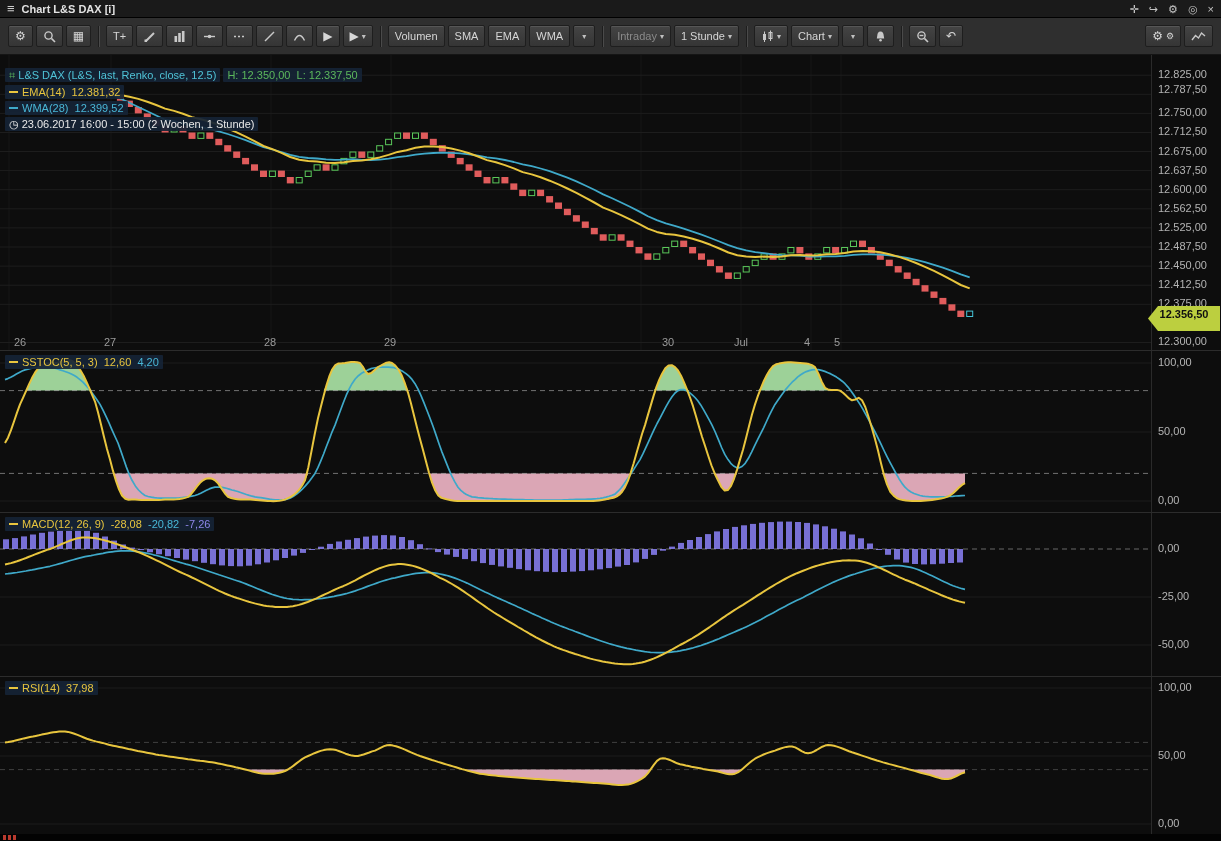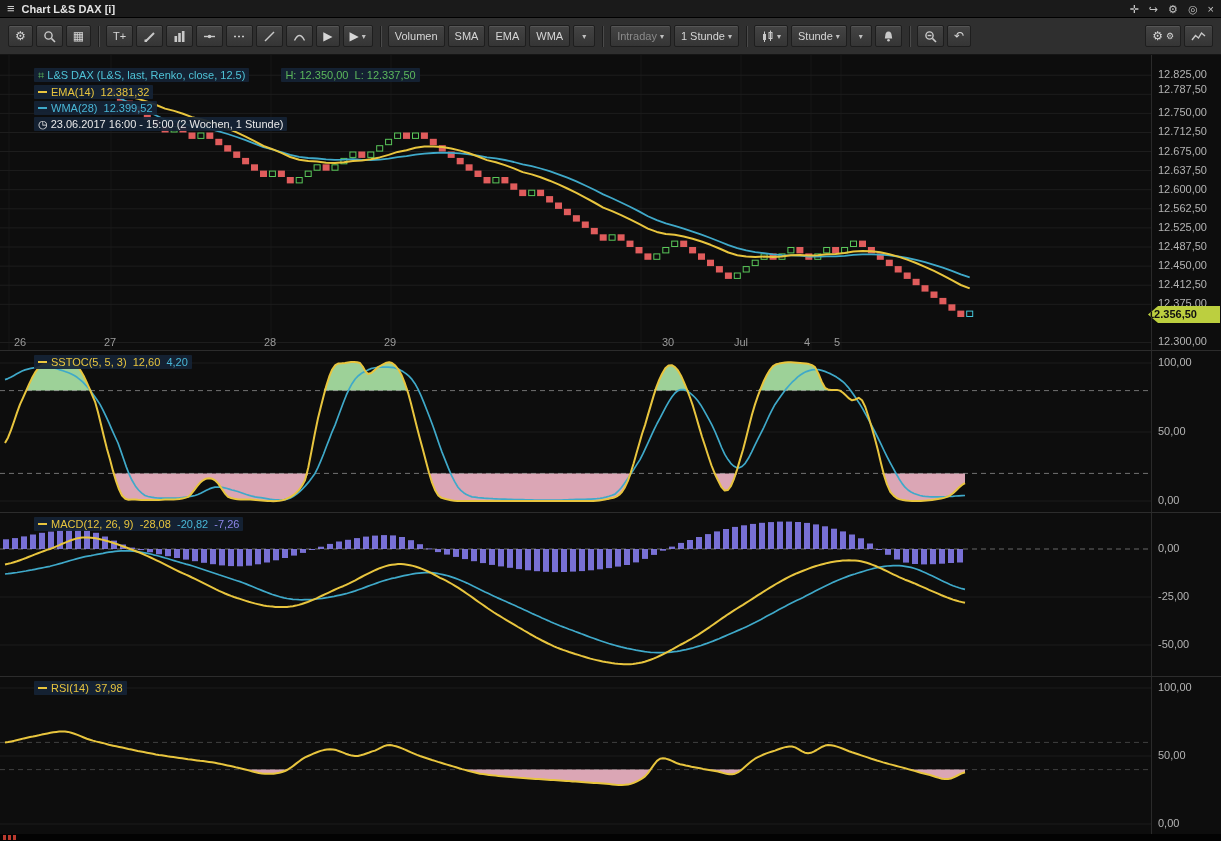--- a/index.html
+++ b/index.html
@@ -28,25 +28,25 @@
   .tspace{flex:1;}
   .gly{font-size:12px;line-height:12px;}
 
   
   .pane{position:absolute;left:0;width:1221px;background:#0d0d0d;box-sizing:border-box;
     border-bottom:1px solid #2c2c2c;overflow:hidden;}
   svg.plot{position:absolute;left:0;top:0;}
   .axis{position:absolute;left:1151px;top:0;bottom:0;width:70px;border-left:1px solid #2a2a2a;background:#0d0d0d;}
   .axis span{position:absolute;left:6px;font-size:11px;color:#b4b4b4;white-space:nowrap;}
   .legend{position:absolute;left:5px;font-size:11px;white-space:nowrap;z-index:5;}
-  .chip{background:rgba(22,36,54,.93);padding:1px 4px;border-radius:1px;margin-left:29px;}
+  .chip{background:rgba(22,36,54,.93);padding:1px 4px;border-radius:1px;}
   .dash{display:inline-block;width:9px;height:2px;vertical-align:middle;margin-right:4px;position:relative;top:-1px;}
   .timeaxis span{position:absolute;bottom:2px;font-size:11px;color:#9b9b9b;}
-  .badge{position:absolute;left:1148px;width:72px;height:17px;background:#bccf3f;color:#101010;
-    font-size:11px;font-weight:bold;line-height:17px;
+  .badge{position:absolute;left:1148px;width:72px;height:25px;background:#bccf3f;color:#101010;
+    font-size:11px;font-weight:bold;line-height:17px;text-align:center;
     clip-path:polygon(0 50%,10px 0,100% 0,100% 100%,10px 100%);z-index:8;}
   .bottombar{position:absolute;left:0;top:834px;width:1221px;height:7px;background:#030303;z-index:9;}
   .redicon{position:absolute;left:3px;top:1px;width:13px;height:5px;
     background:repeating-linear-gradient(90deg,#b93a2e 0 3px,transparent 3px 5px);}
 </style>
 </head>
 <body>
 
 <div id="app">
 
@@ -149,21 +149,21 @@
     <button class="tbtn">
         <svg width="13" height="13">
           <rect x="2" y="4" width="3" height="6" fill="#c9c9c9"></rect>
           <line x1="3.5" y1="1.5" x2="3.5" y2="12" stroke="#c9c9c9" stroke-width="1"></line>
           <rect x="8" y="2.5" width="3" height="6" fill="none" stroke="#c9c9c9"></rect>
           <line x1="9.5" y1="0.5" x2="9.5" y2="11" stroke="#c9c9c9" stroke-width="1"></line>
         </svg>
         <span class="caret">▾</span>
       </button>
     <button class="tbtn">
-        <span>Stunde</span>
+        <span>Chart</span>
         <span class="caret">▾</span>
       </button>
     <button class="tbtn">
         <span class="caret">▾</span>
       </button>
     <button class="tbtn">
         <svg width="13" height="13">
           <path d="M6.5 1.5 C4.3 1.5 3.4 3.3 3.3 5.5 L2.8 8.5 L10.2 8.5 L9.7 5.5 C9.6 3.3 8.7 1.5 6.5 1.5 Z" fill="#c9c9c9"></path>
           <circle cx="6.5" cy="10.3" r="1.3" fill="#c9c9c9"></circle>
         </svg>

